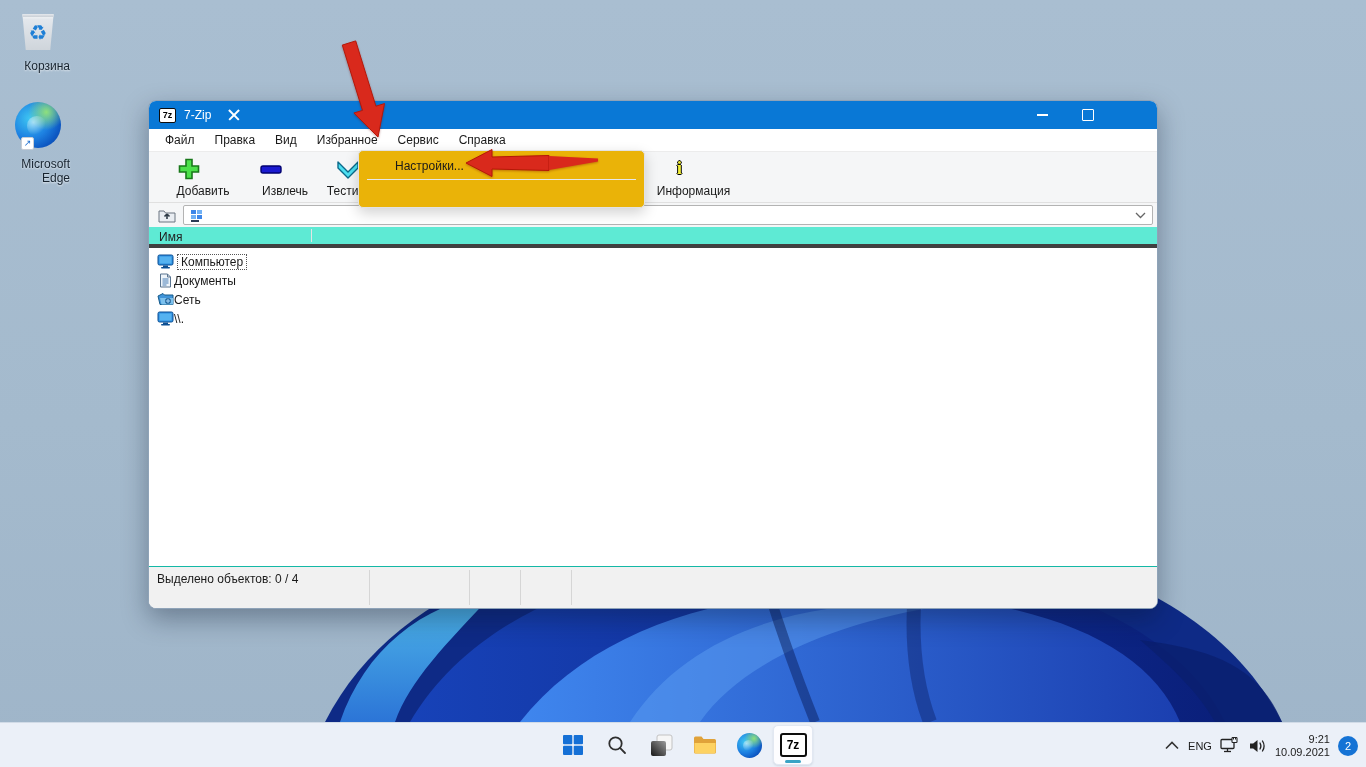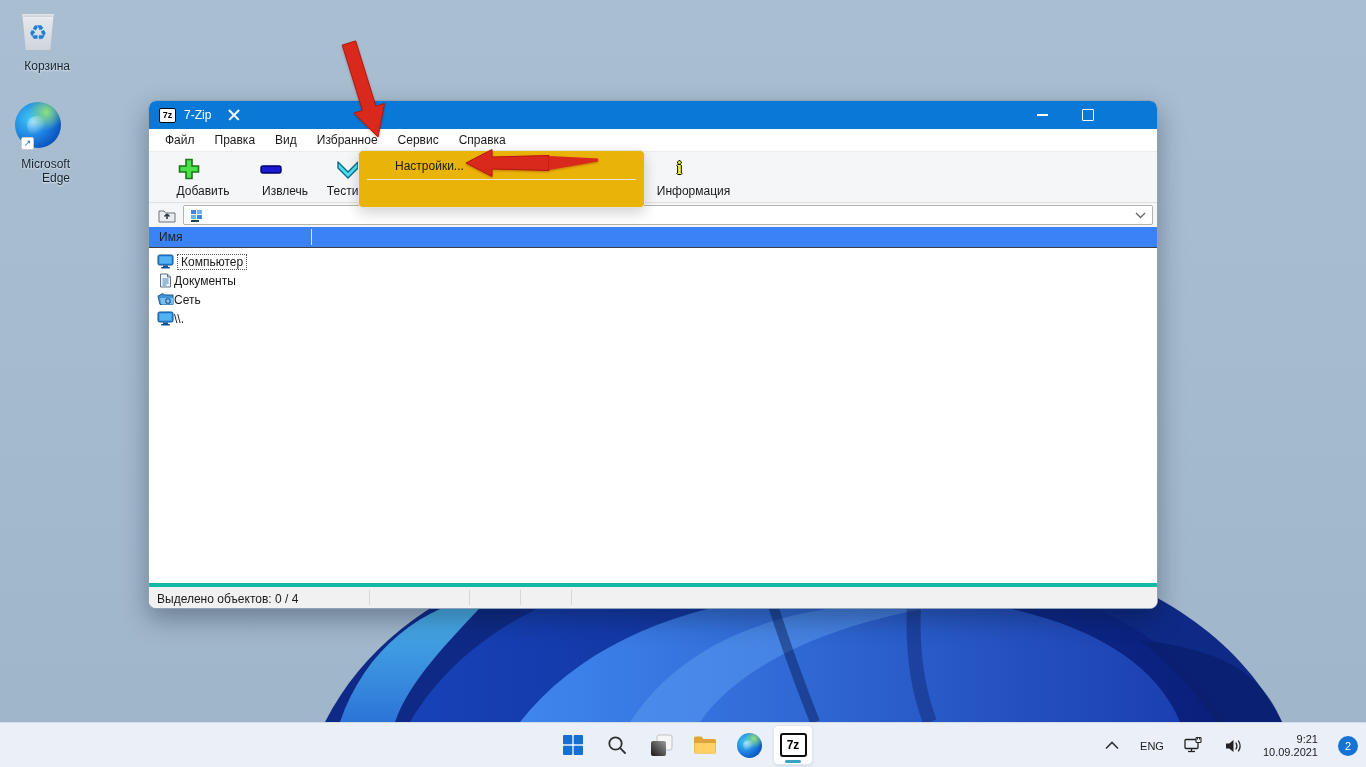--- a/index.html
+++ b/index.html
@@ -48,31 +48,31 @@
   .tb-btn .tb-lbl { font-size:12px; color:#1a1a1a; white-space:nowrap;margin-left:28px; }
   .info-glyph { font-family:"Liberation Serif",serif; font-weight:bold; font-size:19px; line-height:20px; color:#f2ef3a;
     text-shadow:-1px 0 #000,1px 0 #000,0 -1px #000,0 1px #000; }
 
   #addr-row { position:absolute; left:0; top:102px; right:0; height:24px; background:#f5f6f7; }
   #up-btn { position:absolute; left:5px; top:1px; width:26px; height:21px; display:flex; align-items:center; justify-content:center; }
   #addr-box { position:absolute; left:34px; top:2px; width:970px; height:20px; background:#fff; border:1px solid #b3b3b3; border-radius:2px; display:flex; align-items:center; padding:0 6px; }
   #addr-box .spacer { flex:1; }
   #addr-value { font-size:12px; color:#222; margin-left:4px; }
 
-  #list-header { position:absolute; left:0; top:126px; right:0; height:21px; background:#3b82f6; border-bottom:1px solid #404040; }
+  #list-header { position:absolute; left:0; top:126px; right:0; height:21px; background:#5eead4; border-bottom:4px solid #404040; }
   #list-header .hdr-lbl { font-size:12px; color:#222; line-height:21px; padding-left:10px; }
   .hdr-sep { position:absolute; top:2px; bottom:2px; width:1px; background:#e4e4e4; }
 
   #list { position:absolute; left:0; top:147px; right:0; bottom:25px; background:#fff; padding-top:4px; }
   .row { display:flex; align-items:center; height:19px; padding-left:8px; }
   .row .name { font-size:12px; color:#1a1a1a; margin-left:0; white-space:pre; }
   .row .name.focused { outline:1px dotted #555; padding:0 3px; margin-left:4px; }
   .ficon { width:17px; height:16px; display:inline-flex; align-items:center; justify-content:center; }
 
-  #statusbar { position:absolute; left:0; bottom:0; right:0; height:25px; background:#f1f1f1; border-top:4px solid #14b8a6; }
+  #statusbar { position:absolute; left:0; bottom:0; right:0; height:42px; background:#f1f1f1; border-top:1px solid #14b8a6; }
   #status-text { font-size:12px; color:#1a1a1a; line-height:24px; padding-left:8px; }
   .st-sep { position:absolute; top:3px; bottom:3px; width:1px; background:#d6d6d6; }
 
   
   #ctx { position:absolute; left:358px; top:150px; width:287px; height:58px; background:#eab308;
     border:1px solid #e2e2e2; border-radius:5px; box-shadow:0 5px 14px rgba(0,0,0,.18); padding:2px 0; z-index:20; }
   .ctx-item { height:26px; line-height:26px; padding-left:36px; font-size:12px; color:#1a1a1a; }
   .ctx-sep { height:1px; background:#e7e7e7; margin:0 8px; }
 
   
@@ -81,21 +81,21 @@
 
   
   #taskbar { position:absolute; left:0; bottom:0; width:1366px; height:45px; background:rgba(238,243,250,.96);
     border-top:1px solid rgba(198,209,224,.7); z-index:15; }
   #tb-center { position:absolute; left:50%; top:2px; transform:translateX(-50%); display:flex; gap:4px; }
   .task-btn { width:40px; height:40px; border-radius:5px; display:flex; align-items:center; justify-content:center; position:relative; }
   .task-btn.active { background:#fdfdff; border:1px solid #e2e8f2; box-shadow:0 1px 2px rgba(90,110,140,.18); }
   .task-btn.active::after { content:""; position:absolute; bottom:1px; left:50%; transform:translateX(-50%); width:16px; height:3px; border-radius:2px; background:#38a3c5; }
   .sevenzip-glyph { width:27px; height:24px; background:#fff; border:2px solid #0d0d0d; border-radius:3px;
     font-weight:bold; font-size:12px; color:#000; text-align:center; line-height:20px; }
-  #tray { position:absolute; right:8px; top:0; height:45px; display:flex; align-items:center; gap:20px; }
+  #tray { position:absolute; right:8px; top:0; height:45px; display:flex; align-items:center; gap:8px; }
   #tray .txt { font-size:11px; color:#1b1b1b; }
   #clock { text-align:right; line-height:13px; }
   #badge { width:20px; height:20px; border-radius:50%; background:#1573d5; color:#fff; font-size:11px;
     display:flex; align-items:center; justify-content:center; }
 </style>
 </head>
 <body>
 
 <svg id="bloom" viewBox="0 0 1030 202" preserveAspectRatio="none">
   <defs>

